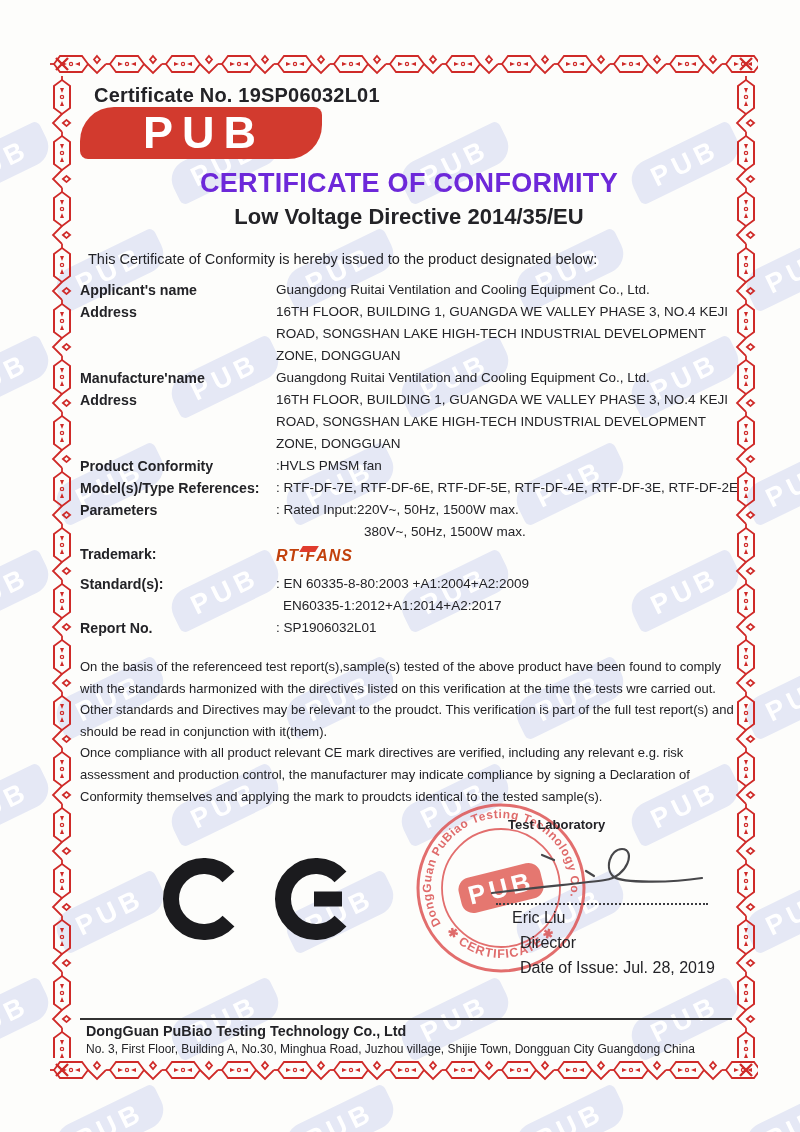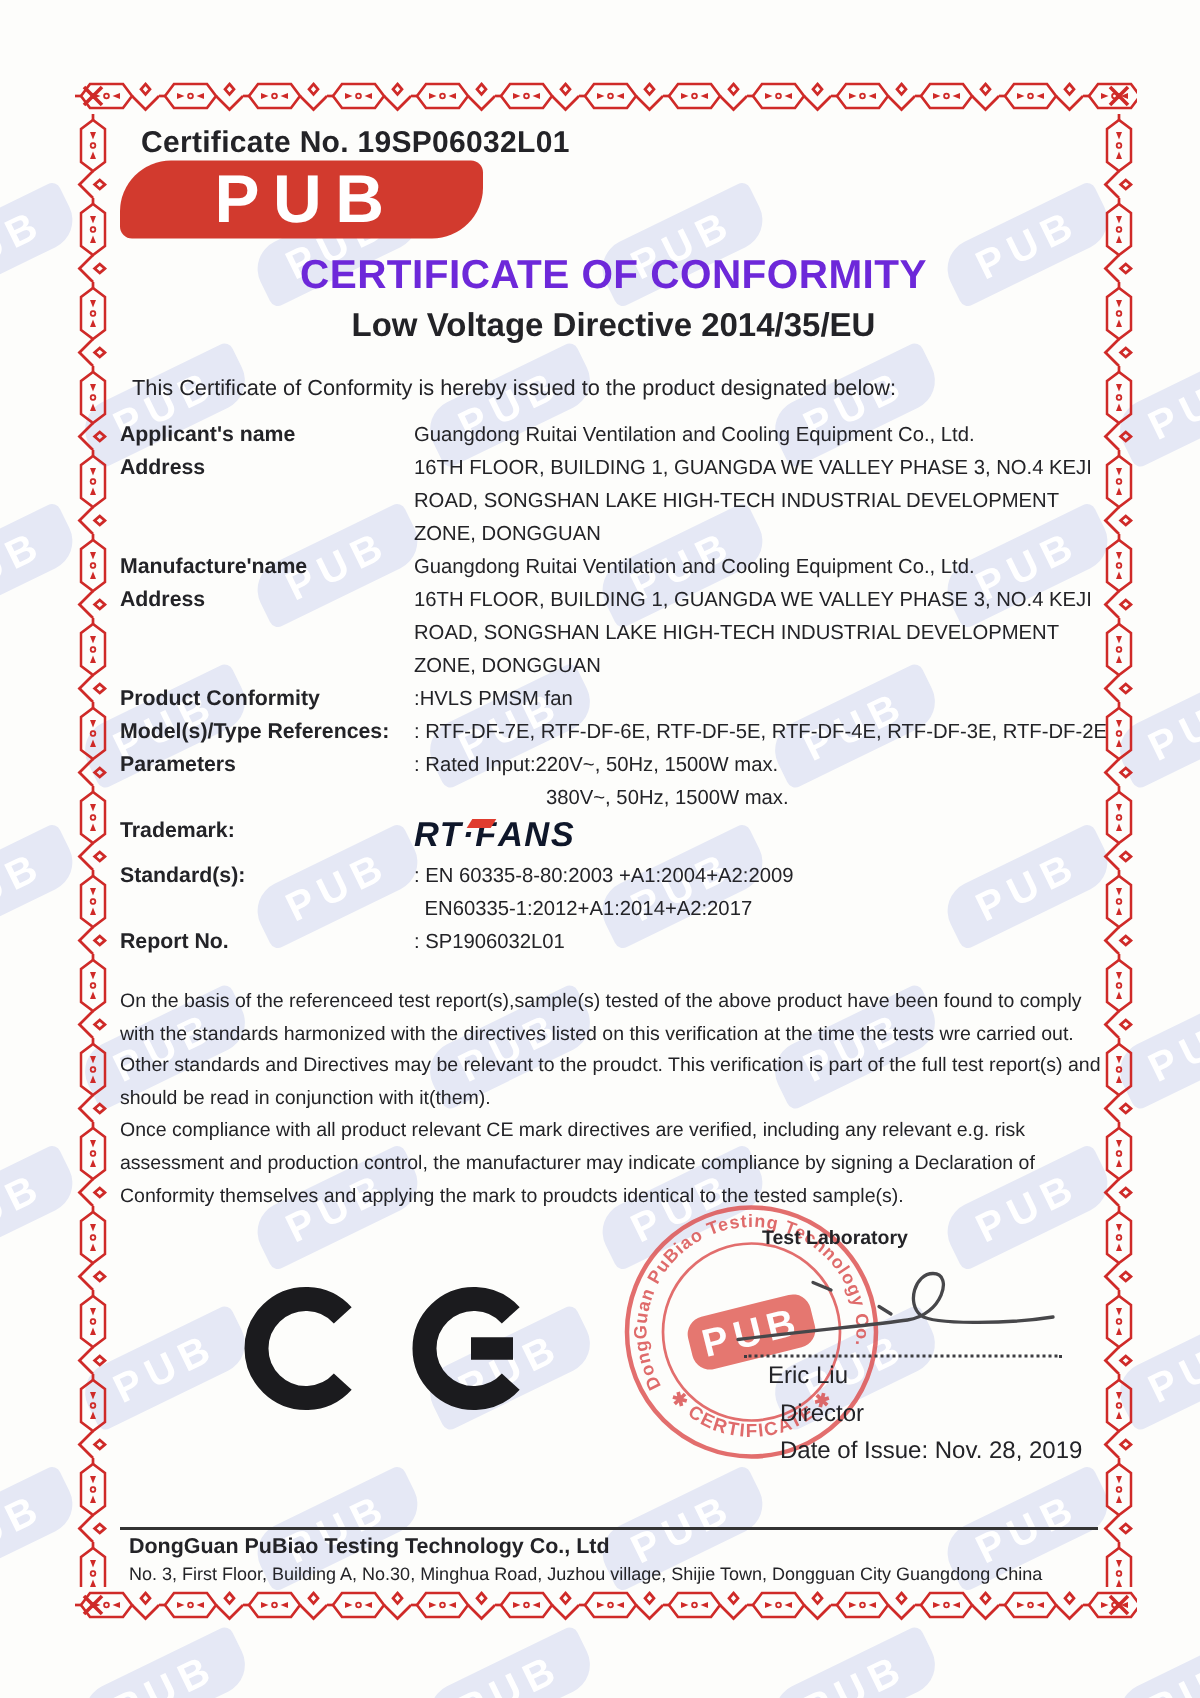--- a/index.html
+++ b/index.html
@@ -28,21 +28,21 @@
   .intro{font-size:14.5px;margin-top:19px;padding-left:8px;line-height:18px;}
 
   .fields{margin-top:11px;}
   .frow{display:flex;font-size:13.5px;line-height:22px;}
   .flabel{width:196px;font-weight:bold;flex-shrink:0;font-size:14.2px;}
   .fvalue{flex:1;}
   .fline{white-space:nowrap;}
   .frow-6 .fvalue .fline:nth-child(2){padding-left:88px;}
   .frow-8 .fvalue .fline:nth-child(2){padding-left:7px;}
   .frow-7{height:30px;}
-  .trademark{font-size:23px;font-weight:bold;font-style:italic;color:#0f172a;letter-spacing:1px;line-height:26px;}
+  .trademark{font-size:16px;font-weight:bold;font-style:italic;color:#c2410c;letter-spacing:1px;line-height:26px;}
   .tm-f{position:relative;display:inline-block;}
   .tm-f::before{content:"";position:absolute;left:-4px;top:3px;width:16px;height:6px;background:#e03c2e;transform:skewX(-32deg);}
 
   .paras{margin-top:17px;font-size:13px;line-height:21.6px;}
   .paras p{margin:0;}
 
   .sig-section{position:relative;height:256px;margin-top:6px;}
   .test-lab{position:absolute;left:428px;top:4px;font-size:13px;font-weight:bold;}
   .ce{position:absolute;left:78px;top:38px;}
   .stamp{position:absolute;left:332px;top:-14px;opacity:.82;}
@@ -325,21 +325,21 @@
         <g fill="none" stroke="#47474a" stroke-width="2.2" stroke-linecap="round">
           <path d="M2,50 C50,44 95,40 115,37 C138,34 146,6 132,6 C120,6 114,26 124,34 C132,40 180,40 212,35"></path>
           <path d="M52,12 L64,17"></path>
           <path d="M96,28 L104,33"></path>
         </g>
       </svg>
       <div class="dotline"></div>
 
       <div class="sig-name">Eric Liu</div>
       <div class="sig-title">Director</div>
-      <div class="sig-date">Date of Issue: Nov. 28, 2019</div>
+      <div class="sig-date">Date of Issue: Jul. 28, 2019</div>
     </div>
   </div>
 
   <div class="footer">
     <div class="footer-line"></div>
     <div class="footer-company">DongGuan PuBiao Testing Technology Co., Ltd</div>
     <div class="footer-address">No. 3, First Floor, Building A, No.30, Minghua Road, Juzhou village, Shijie Town, Dongguan City Guangdong China</div>
   </div>
 
 </div>

